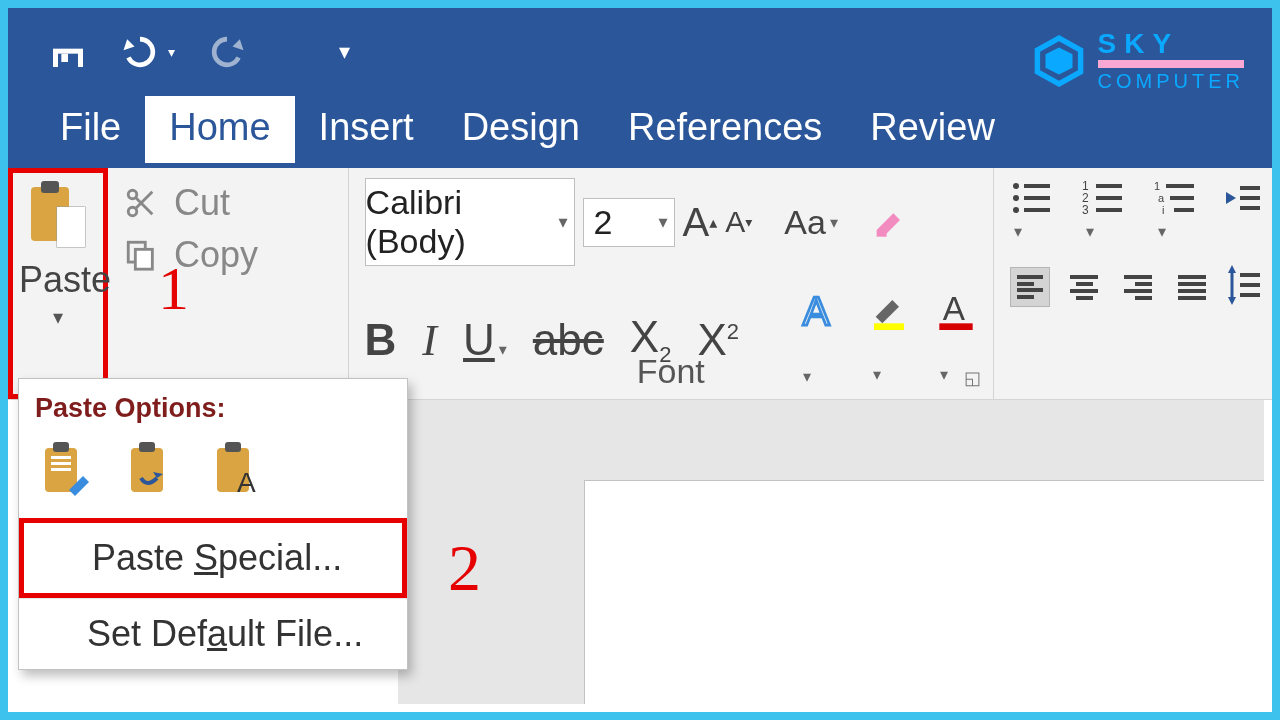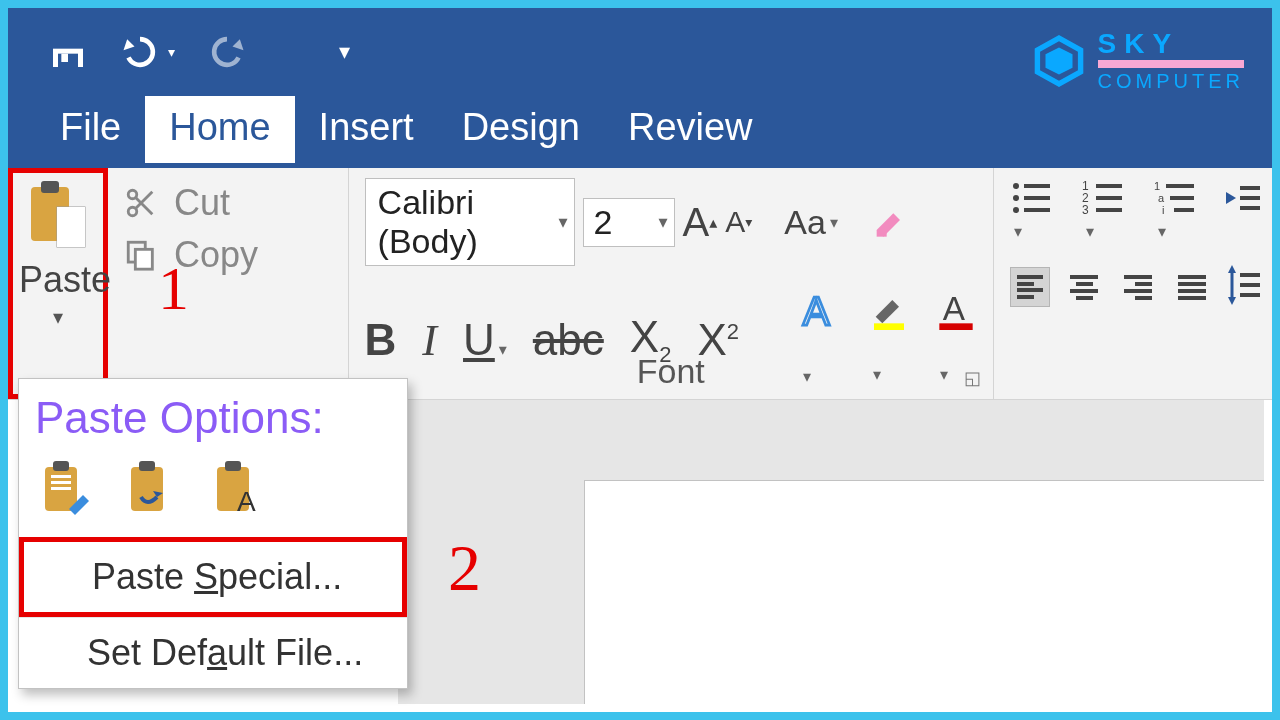--- a/index.html
+++ b/index.html
@@ -27,39 +27,39 @@
 .paste-label { font-size:36px; color:#444; margin-top:8px; }
 .paste-arrow { font-size:20px; color:#555; margin-top:4px; }
 
 .clip-actions { padding:14px 10px 10px 14px; flex:1; }
 .clip-row { display:flex; align-items:center; gap:14px; font-size:36px; color:#888; margin-bottom:10px; }
 .clip-row.on { color:#444; }
 .clip-icon { width:38px; height:38px; display:flex; align-items:center; justify-content:center; }
 
 .font-group { flex:1; border-right:1px solid #d4d4d4; padding:10px 16px 0; position:relative; }
 .font-row1 { display:flex; align-items:center; gap:8px; margin-bottom:22px; }
-.fontname { border:1px solid #bfbfbf; background:#fff; font-size:34px; padding:4px 30px 4px 12px; position:relative; color:#222; width:210px; }
+.fontname { border:1px solid #bfbfbf; background:#fff; font-size:34px; padding:4px 30px 4px 0; position:relative; color:#222; width:210px; }
 .fontsize { border:1px solid #bfbfbf; background:#fff; font-size:34px; padding:4px 28px 4px 10px; position:relative; width:92px; color:#222; }
 .sel-caret { position:absolute; right:6px; top:50%; transform:translateY(-50%); font-size:18px; color:#666; }
 .gh-btn { font-size:34px; color:#444; display:flex; align-items:center; }
 .font-row2 { display:flex; align-items:center; gap:26px; }
 .fb { font-size:44px; color:#444; }
 .caret { font-size:16px; color:#666; margin-left:4px; }
 .group-label { position:absolute; bottom:8px; left:0; right:0; text-align:center; font-size:34px; color:#555; }
 .dlg-launcher { position:absolute; bottom:10px; right:12px; font-size:18px; color:#777; }
 
 .para-group { width:278px; padding:10px 10px 0 16px; position:relative; }
 .pr1 { display:flex; gap:12px; margin-bottom:24px; }
 .pr2 { display:flex; gap:14px; align-items:center; }
 .align-box { width:44px; height:40px; display:flex; flex-direction:column; justify-content:space-around; padding:6px; }
 .align-box.sel { background:#d4d4d4; border:1px solid #b5b5b5; }
 .al-line { height:4px; background:#444; }
 
 .dropdown { position:absolute; left:10px; top:370px; width:390px; background:#fff; border:1px solid #c2c2c2; box-shadow:4px 6px 10px rgba(0,0,0,.25); }
-.dd-title { font-size:44px; color:#8b5cf6; padding:14px 16px 10px; }
+.dd-title { font-size:27px; color:#7f1d1d; padding:14px 16px 10px;font-weight:bold; }
 .dd-icons { display:flex; gap:30px; padding:8px 20px 16px; }
 .dd-item { font-size:36px; color:#333; padding:14px 16px 14px 68px; border-top:1px solid #e6e6e6; position:relative; }
 .dd-item.hl { border:5px solid #e60000; }
 .ul { text-decoration:underline; }
 
 .anno1 { position:absolute; left:150px; top:245px; font-size:62px; color:#e60000; font-family:Georgia,serif; }
 .anno2 { position:absolute; left:440px; top:522px; font-size:66px; color:#e60000; font-family:Georgia,serif; }
 
 .doc { position:absolute; right:8px; top:472px; bottom:8px; width:680px; background:#fff; border-left:1px solid #c2c2c2; border-top:1px solid #c2c2c2; }
 .canvas-bg { position:absolute; left:390px; right:8px; top:168px; bottom:8px; background:#e6e6e6; }
@@ -106,20 +106,21 @@
         <span class="logo-t2">COMPUTER</span>
       </div>
     </div>
   </div>
 
   <div class="tabs">
     <div class="tab">File</div>
     <div class="tab active">Home</div>
     <div class="tab">Insert</div>
     <div class="tab">Design</div>
+    <div class="tab">References</div>
     <div class="tab">Review</div>
 
   </div>
 
   <div class="canvas-bg"></div>
 
   <div class="ribbon">
     <div class="clipboard-group">
       <div class="paste-btn">
         <div class="paste-clipboard">

